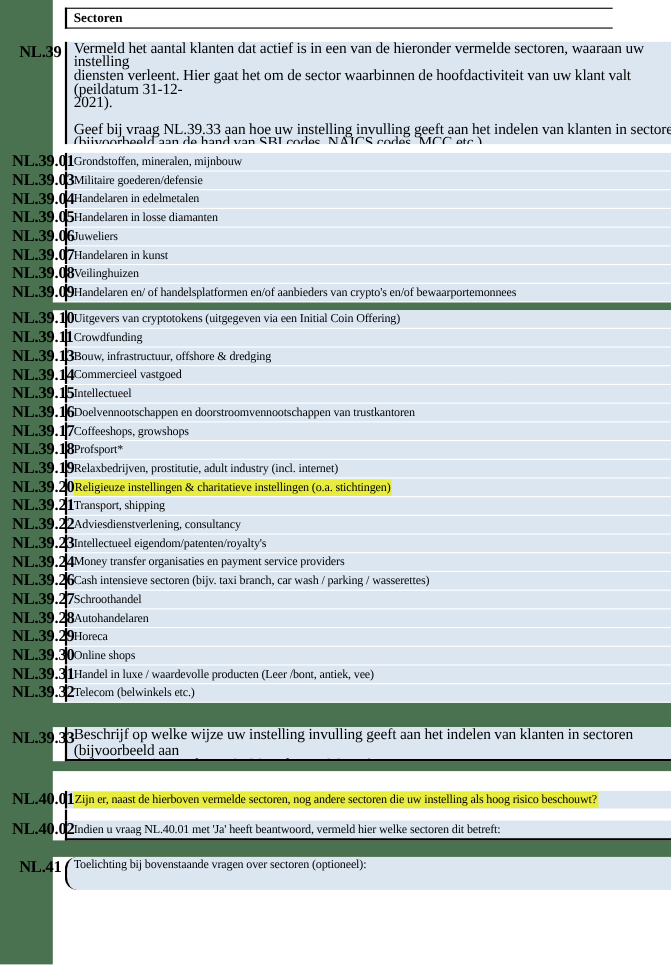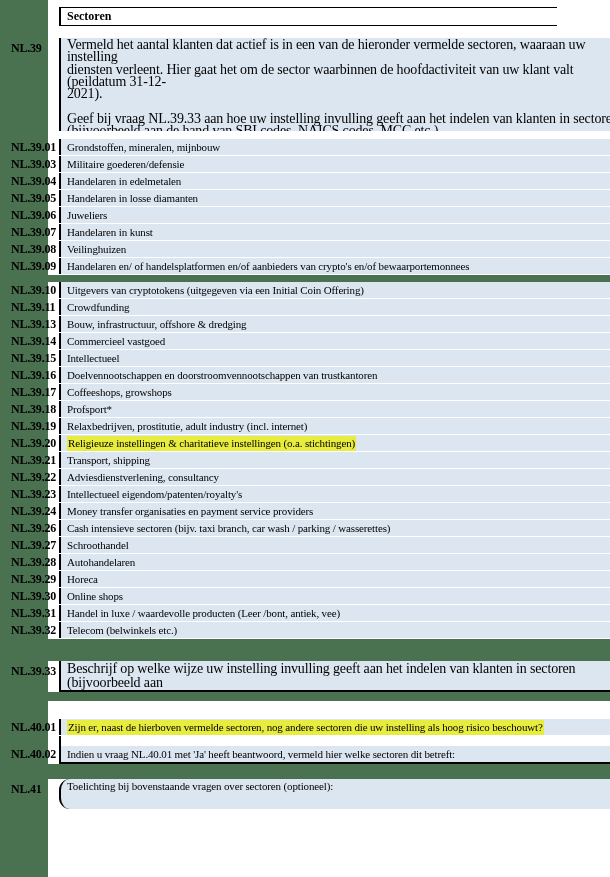--- a/index.html
+++ b/index.html
@@ -19,22 +19,22 @@
   .header-cell{
     margin-left:48px;width:490px;height:17px;background:#fff;
     border-top:1.5px solid var(--black);border-bottom:1.5px solid var(--black);border-left:2px solid var(--black);
     font-weight:bold;font-size:12px;line-height:17px;padding-left:6px;
   }
   .cell{
     position:relative;margin-left:48px;border-left:2px solid var(--black);
     background:linear-gradient(90deg,var(--blue) 0 551px,#fff 551px 552px,var(--blue) 552px 100%);
   }
   .row-label{
-    position:absolute;left:-50px;top:0;width:45px;
-    font-weight:bold;font-size:12px;letter-spacing:-0.2px;line-height:16px;color:#000;
+    position:absolute;left:-50px;top:0;width:45px;text-align:right;
+    font-weight:bold;font-size:15px;letter-spacing:-0.2px;line-height:16px;color:#000;
   }
   .lbl-top{top:2px;}
   .qtext{
     padding:1px 0 0 6px;font-size:14px;line-height:12.3px;letter-spacing:-0.15px;
     white-space:pre-line;overflow:hidden;height:92px;
   }
   .q3933{height:29px;border-bottom:2px solid var(--black);}
   .q3933 .qtext2{
     padding:1px 0 0 6px;font-size:14px;line-height:13.5px;letter-spacing:-0.15px;
     white-space:pre-line;overflow:hidden;height:28px;

